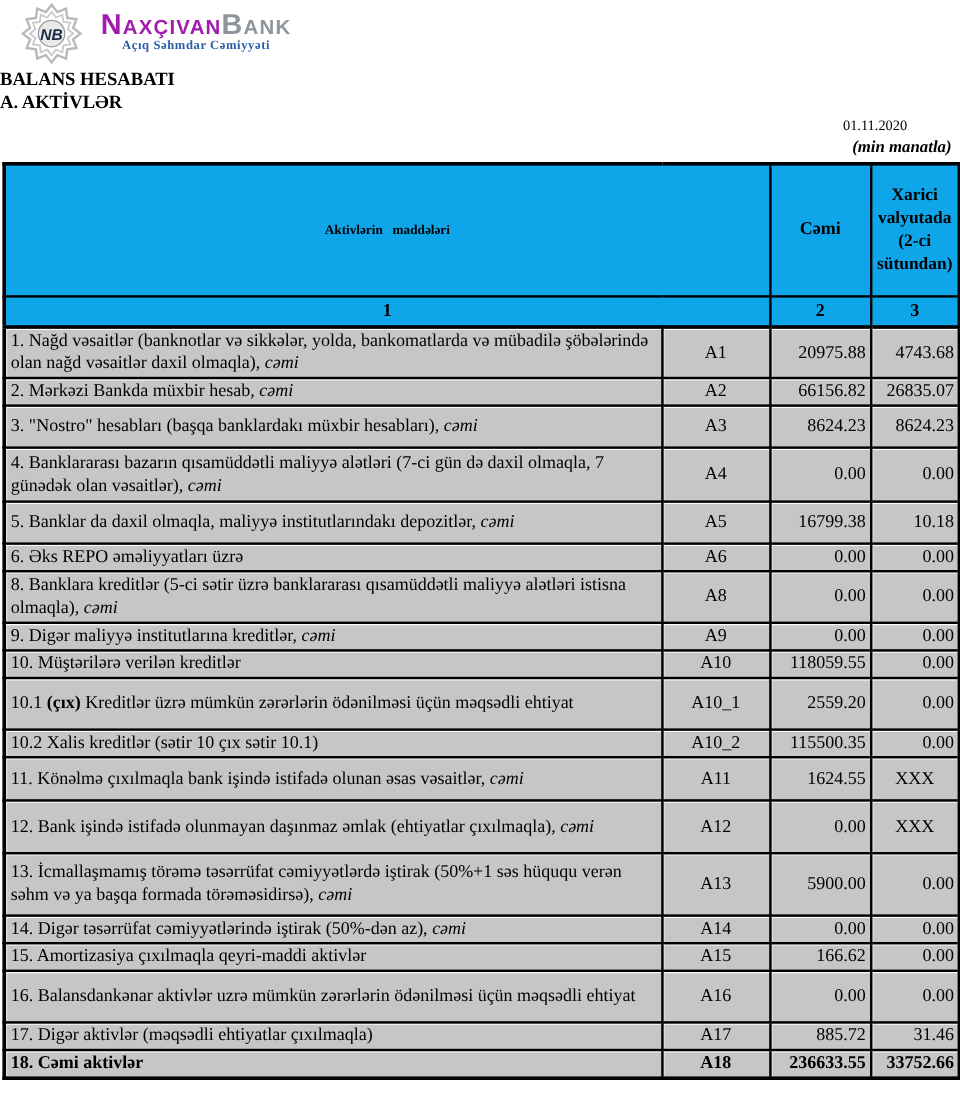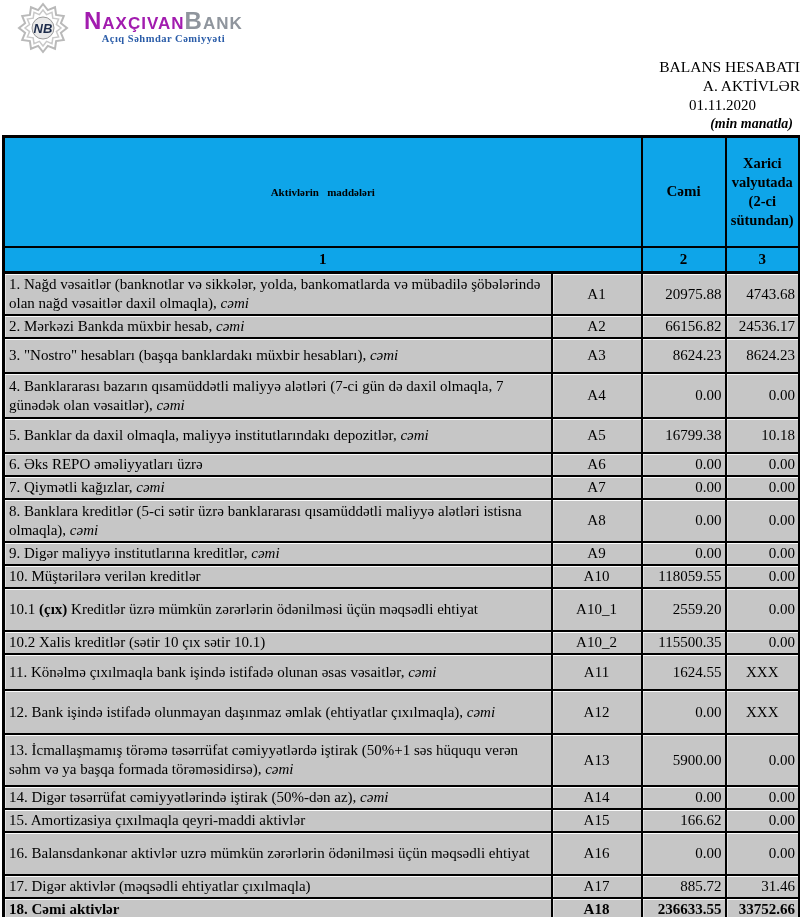--- a/index.html
+++ b/index.html
@@ -14,22 +14,22 @@
   }
   
   .top-area { position:relative; height:135px; }
   .logo-block { position:absolute; left:12px; top:2px; display:flex; align-items:flex-start; }
   .logo-icon { width:62px; height:52px; }
   .logo-text { margin-left:10px; margin-top:8px; text-align:center; }
   .brand-line { font-family:"Liberation Sans", sans-serif; font-weight:bold; font-variant:small-caps; font-size:24px; line-height:22px; letter-spacing:1px; }
   .brand-primary { color:#a21caf; }
   .brand-secondary { color:#8f959d; }
   .brand-subtitle { font-family:"Liberation Serif", serif; font-weight:bold; font-size:10.5px; color:#2a5ca8; letter-spacing:0.5px; margin-top:1px; }
-  .doc-title { position:absolute; left:0; top:57px; width:100%; text-align:right; font-weight:normal; font-size:15.5px; line-height:19px; }
-  .doc-date { position:absolute; right:44px; top:97px; font-size:15px;font-family:Liberation Serif, serif; }
+  .doc-title { position:absolute; left:0; top:57px; width:100%; text-align:left; font-weight:bold; font-size:15.5px; line-height:19px; }
+  .doc-date { position:absolute; right:44px; top:97px; font-size:12px;font-family:Liberation Serif, serif; }
   .doc-unit { position:absolute; right:7px; top:116px; font-size:14px; font-style:italic; font-weight:bold; }
   
   table.balance {
     margin-left:2px;
     width:796px;
     border-collapse:collapse;
     table-layout:fixed;
     border:3px solid #000;
     font-size:15px;
   }
@@ -111,21 +111,21 @@
         <tr style="height: 42px;">
           <td class="c-desc"><span>1. Nağd vəsaitlər (banknotlar və sikkələr, yolda, bankomatlarda və mübadilə şöbələrində olan nağd vəsaitlər daxil olmaqla), </span><span class="it">cəmi</span></td>
           <td class="c-code">A1</td>
           <td class="c-num">20975.88</td>
           <td class="c-num">4743.68</td>
         </tr>
         <tr style="height: 22px;">
           <td class="c-desc"><span>2. Mərkəzi Bankda müxbir hesab, </span><span class="it">cəmi</span></td>
           <td class="c-code">A2</td>
           <td class="c-num">66156.82</td>
-          <td class="c-num">24536.17</td>
+          <td class="c-num">26835.07</td>
         </tr>
         <tr style="height: 35px;">
           <td class="c-desc"><span>3. "Nostro" hesabları (başqa banklardakı müxbir hesabları), </span><span class="it">cəmi</span></td>
           <td class="c-code">A3</td>
           <td class="c-num">8624.23</td>
           <td class="c-num">8624.23</td>
         </tr>
         <tr style="height: 45px;">
           <td class="c-desc"><span>4. Banklararası bazarın qısamüddətli maliyyə alətləri (7-ci gün də daxil olmaqla, 7 günədək olan vəsaitlər), </span><span class="it">cəmi</span></td>
           <td class="c-code">A4</td>
@@ -137,26 +137,20 @@
           <td class="c-code">A5</td>
           <td class="c-num">16799.38</td>
           <td class="c-num">10.18</td>
         </tr>
         <tr style="height: 21px;">
           <td class="c-desc"><span>6. Əks REPO əməliyyatları üzrə</span></td>
           <td class="c-code">A6</td>
           <td class="c-num">0.00</td>
           <td class="c-num">0.00</td>
         </tr>
-        <tr style="height: 21px;">
-          <td class="c-desc"><span>7. Qiymətli kağızlar, </span><span class="it">cəmi</span></td>
-          <td class="c-code">A7</td>
-          <td class="c-num">0.00</td>
-          <td class="c-num">0.00</td>
-        </tr>
         <tr style="height: 43px;">
           <td class="c-desc"><span>8. Banklara kreditlər (5-ci sətir üzrə banklararası qısamüddətli maliyyə alətləri istisna olmaqla), </span><span class="it">cəmi</span></td>
           <td class="c-code">A8</td>
           <td class="c-num">0.00</td>
           <td class="c-num">0.00</td>
         </tr>
         <tr style="height: 21px;">
           <td class="c-desc"><span>9. Digər maliyyə institutlarına kreditlər, </span><span class="it">cəmi</span></td>
           <td class="c-code">A9</td>
           <td class="c-num">0.00</td>

